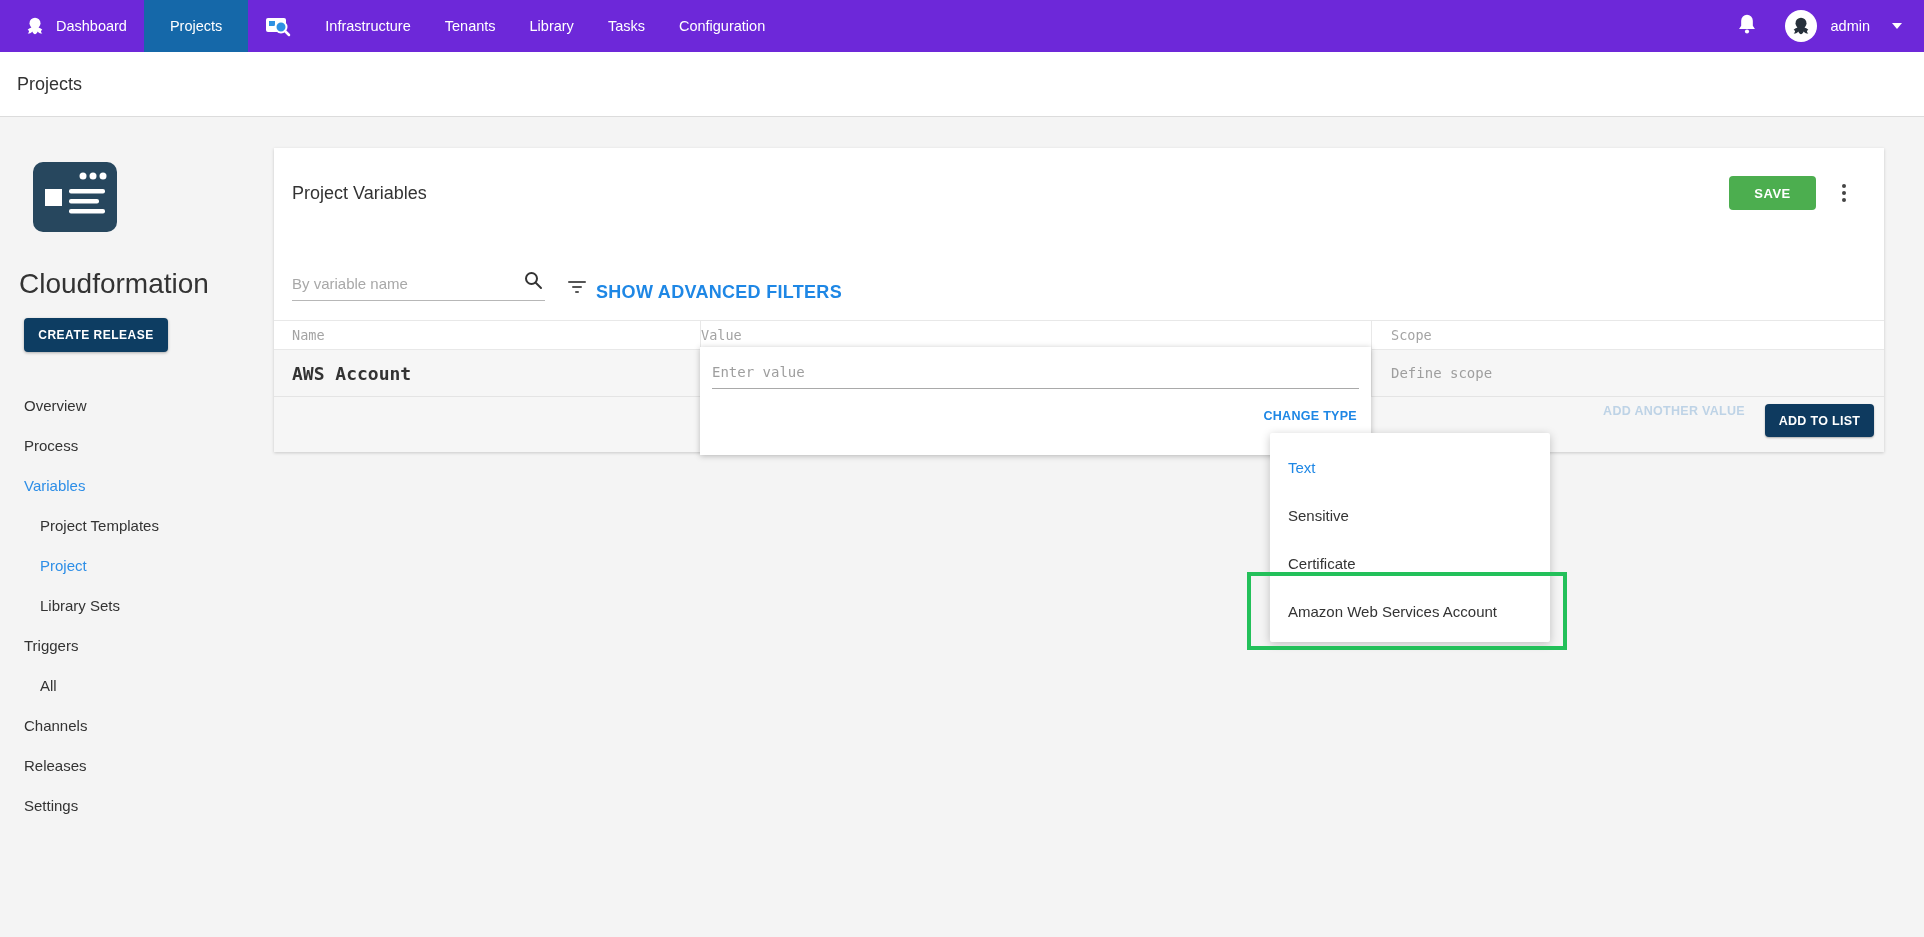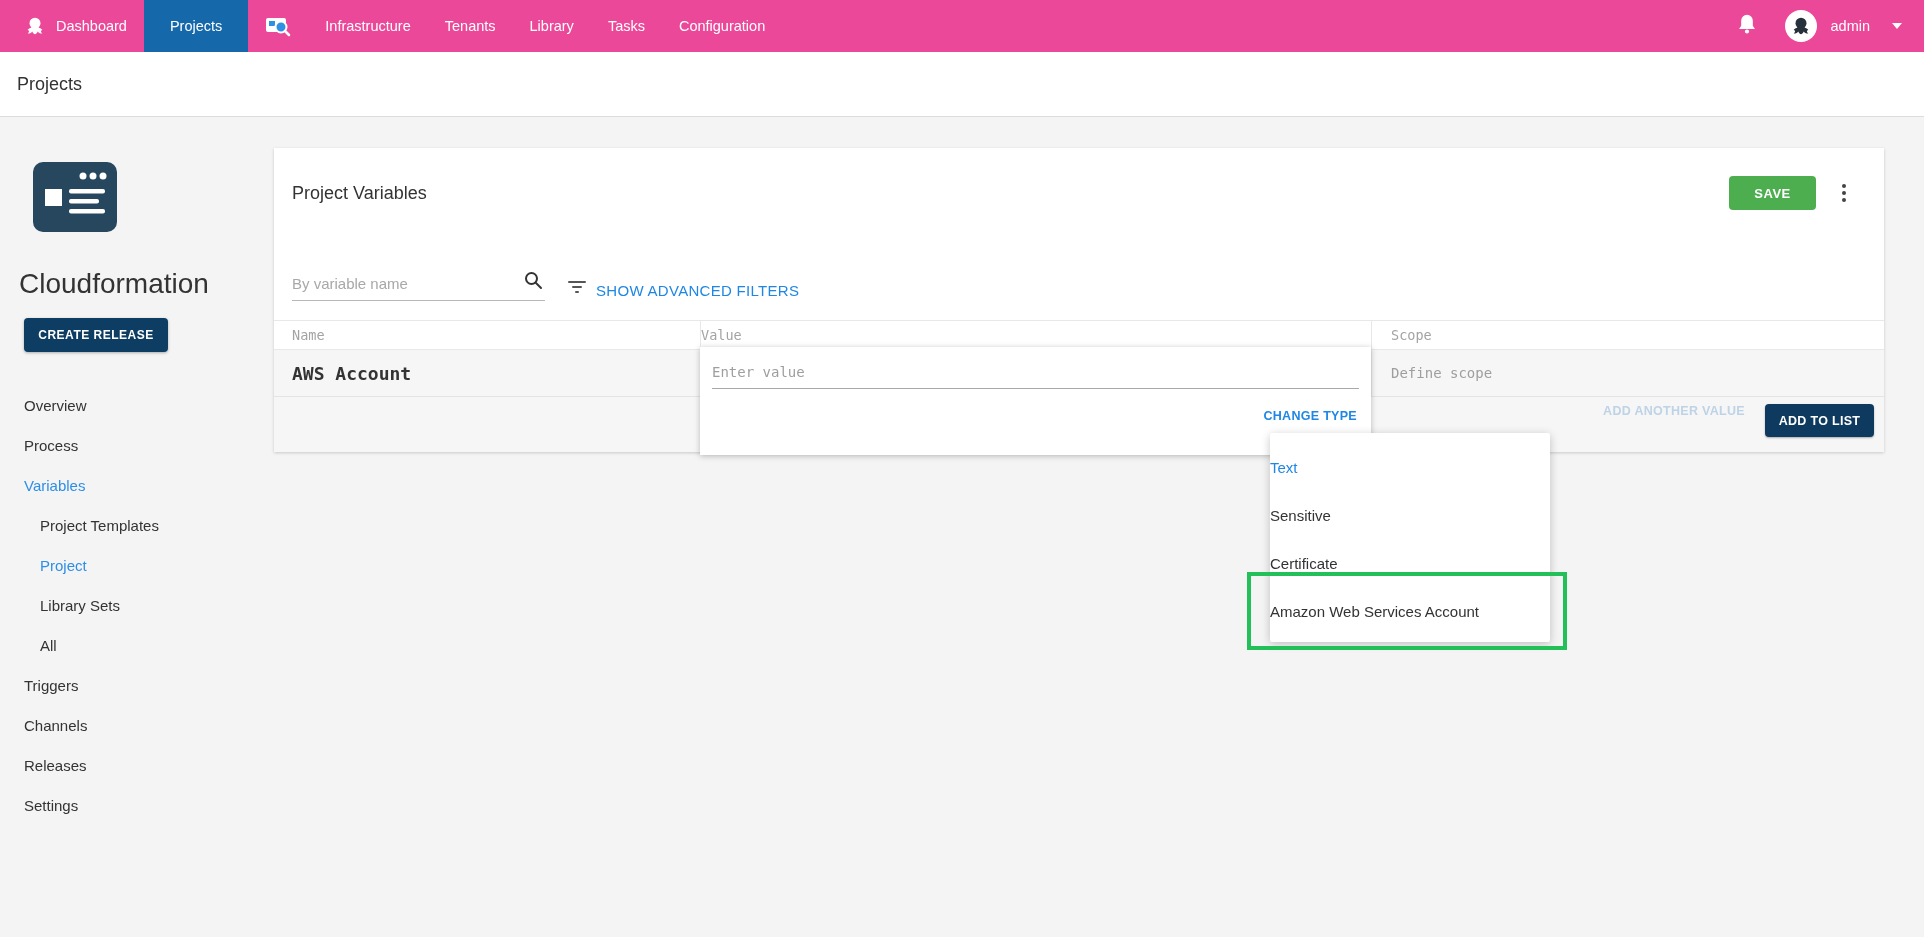--- a/index.html
+++ b/index.html
@@ -1,21 +1,21 @@
 <!DOCTYPE html>
 <html><head>
 <meta charset="utf-8">
 <style>
   * { margin:0; padding:0; box-sizing:border-box; }
   html,body { width:1924px; height:937px; }
   body { font-family:"Liberation Sans", sans-serif; background:#f4f4f4; }
   .app { position:relative; width:1924px; height:937px; overflow:hidden; background:#f4f4f4; }
 
   
-  .topnav { position:absolute; left:0; top:0; width:1924px; height:52px; background:#ec4899; display:flex; align-items:stretch; color:#fff; z-index:50; }
+  .topnav { position:absolute; left:0; top:0; width:1924px; height:52px; background:#6d28d9; display:flex; align-items:stretch; color:#fff; z-index:50; }
   .brand { display:flex; align-items:center; padding-left:24px; }
   .nav-item { display:flex; align-items:center; padding:0 17px; font-size:14.5px; color:#fff; cursor:pointer; }
   .nav-item.first { padding-left:10px; }
   .nav-item.active { background:#1568a9; padding:0 26px; }
   .nav-icon-tab { display:flex; align-items:center; justify-content:center; width:60px; cursor:pointer; }
   .nav-right { margin-left:auto; display:flex; align-items:center; gap:14px; padding-right:22px; }
   .bell { margin-right:14px; cursor:pointer; }
   .avatar { width:32px; height:32px; border-radius:50%; background:#fff; display:flex; align-items:center; justify-content:center; }
   .username { font-size:14.5px; }
   .caret { width:0; height:0; border-left:5px solid transparent; border-right:5px solid transparent; border-top:6px solid #fff; margin-left:8px; cursor:pointer; }
@@ -39,21 +39,21 @@
   .save-btn { position:absolute; left:1455px; top:28px; width:87px; height:34px; background:#4cae4f; color:#fff; border:none; border-radius:4px; font-family:"Liberation Sans",sans-serif; font-size:13px; font-weight:bold; letter-spacing:.5px; cursor:pointer; }
   .kebab { position:absolute; left:1560px; top:30px; width:20px; height:30px; display:flex; flex-direction:column; align-items:center; justify-content:center; gap:3px; cursor:pointer; }
   .kebab i { width:4px; height:4px; border-radius:50%; background:#444; }
 
   .search-wrap { position:absolute; left:18px; top:120px; width:253px; height:33px; border-bottom:1px solid #b7b7b7; }
   .search-input { width:220px; height:30px; border:none; outline:none; background:transparent; font-size:15px; color:#333; font-family:"Liberation Sans",sans-serif; }
   .search-input::placeholder { color:#a8a8a8; }
   .search-glyph { position:absolute; right:2px; bottom:6px; }
   .filter-glyph { position:absolute; left:294px; top:133px; width:18px; }
   .filter-glyph i { display:block; background:#555; height:2px; border-radius:1px; margin:0 auto 3px; }
-  .adv-filters { position:absolute; left:322px; top:134px; font-size:15px; font-weight:normal; color:#1e87e5; letter-spacing:.3px; cursor:pointer; }
+  .adv-filters { position:absolute; left:322px; top:134px; font-size:18px; font-weight:bold; color:#1e87e5; letter-spacing:.3px; cursor:pointer; }
 
   .tbl-header { position:absolute; left:0; top:172px; width:1610px; height:30px; border-top:1px solid #e8e8e8; border-bottom:1px solid #e8e8e8; display:flex; font-family:"DejaVu Sans Mono",monospace; font-size:13.5px; color:#a3a3a3; }
   .th { display:flex; align-items:center; }
   .th.name  { width:426px; padding-left:18px; }
   .th.value { width:671px; border-left:1px solid #e8e8e8; }
   .th.scope { width:513px; padding-left:19px; border-left:1px solid #e8e8e8; }
 
   .row1 { position:absolute; left:0; top:202px; width:1610px; height:47px; background:#f6f6f6; border-bottom:1px solid #e4e4e4; display:flex; }
   .cell-name { width:426px; display:flex; align-items:center; padding-left:18px; font-family:"DejaVu Sans Mono",monospace; font-size:18px; font-weight:bold; color:#333; }
   .cell-spacer { width:671px; }
@@ -65,21 +65,21 @@
 
   
   .value-editor { position:absolute; left:700px; top:347px; width:671px; height:108px; background:#fff; box-shadow:0 1px 6px rgba(0,0,0,.25); z-index:5; }
   .value-input-wrap { position:absolute; left:12px; right:12px; top:10px; height:32px; border-bottom:1px solid #a9a9a9; }
   .value-input { width:100%; height:30px; border:none; outline:none; background:transparent; font-family:"DejaVu Sans Mono",monospace; font-size:14px; color:#333; }
   .value-input::placeholder { color:#9e9e9e; }
   .change-type { position:absolute; right:14px; top:62px; font-size:12.5px; font-weight:bold; color:#1e87e5; letter-spacing:.3px; cursor:pointer; }
 
   
   .type-menu { position:absolute; left:1270px; top:433px; width:280px; height:209px; background:#fff; border-radius:2px; box-shadow:0 2px 10px rgba(0,0,0,.22); padding:10px 0 7px; z-index:10; }
-  .type-item { height:48px; display:flex; align-items:center; font-size:15px; color:#333; cursor:pointer; }
+  .type-item { height:48px; display:flex; align-items:center; padding-left:18px; font-size:15px; color:#333; cursor:pointer; }
   .type-item.selected { color:#1e87e5; }
 
   
   .green-box { position:absolute; left:1247px; top:572px; width:320px; height:78px; border:4px solid #23c05a; z-index:20; pointer-events:none; }
 </style>
 </head>
 <body>
 
 <div class="app">
 
@@ -141,22 +141,22 @@
   <div class="proj-name">Cloudformation</div>
   <button class="create-release">CREATE RELEASE</button>
 
   <div class="side-nav">
     <div class="side-item">Overview</div>
     <div class="side-item">Process</div>
     <div class="side-item active">Variables</div>
     <div class="side-item sub">Project Templates</div>
     <div class="side-item sub active">Project</div>
     <div class="side-item sub">Library Sets</div>
+    <div class="side-item">Triggers</div>
     <div class="side-item sub">All</div>
-    <div class="side-item">Triggers</div>
     <div class="side-item">Channels</div>
     <div class="side-item">Releases</div>
     <div class="side-item">Settings</div>
   </div>
 
   <div class="card">
     <div class="card-title">Project Variables</div>
     <button class="save-btn">SAVE</button>
     <div class="kebab">
         <i></i>

